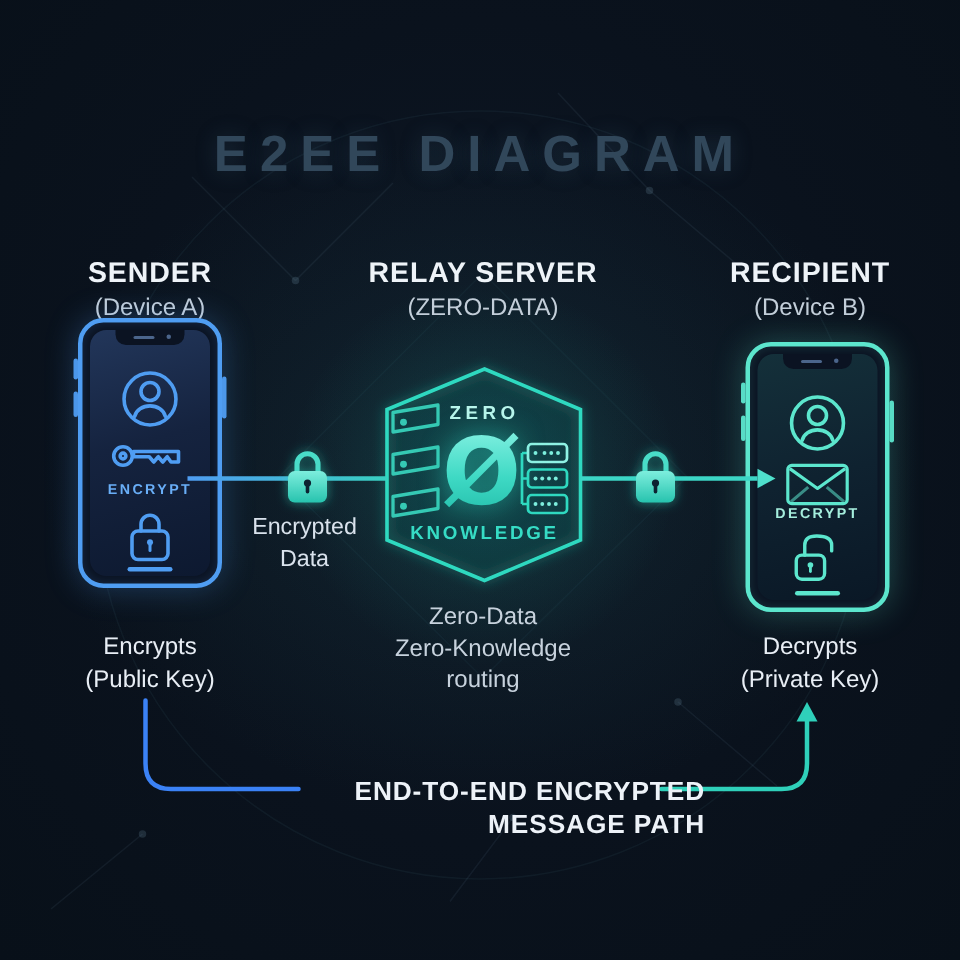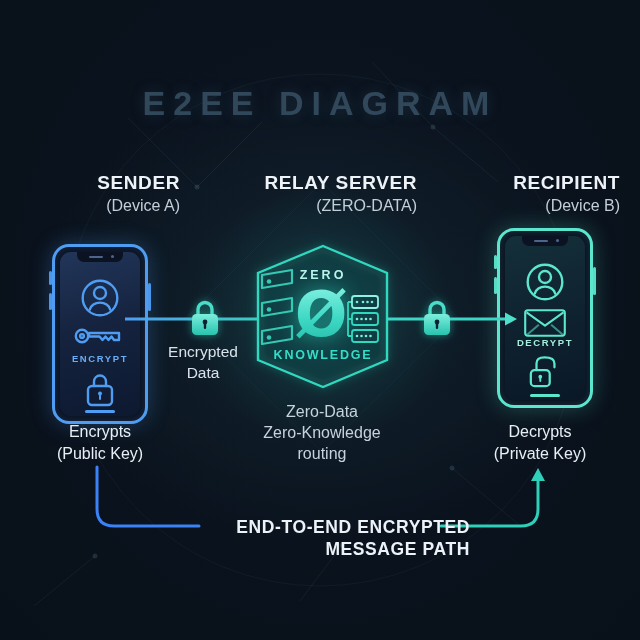--- a/index.html
+++ b/index.html
@@ -12,29 +12,29 @@
     color:#eef3f8;
   }
   svg{display:block}
   .abs{position:absolute}
   .bg-decor{position:absolute;inset:0;pointer-events:none}
   .relay-glow{left:192px;top:186px;width:260px;height:260px;border-radius:50%;
     background:radial-gradient(circle, rgba(34,200,180,0.17) 0%, rgba(34,200,180,0.06) 45%, rgba(34,200,180,0) 70%);}
   .title{left:0;top:84px;width:640px;margin:0;text-align:center;
     font-size:34px;font-weight:600;letter-spacing:8px;
     color:var(--title,#31475a);text-shadow:0 0 14px rgba(70,110,140,.25);}
-  .colhead{text-align:right}
+  .colhead{text-align:center}
   .colhead .h{font-size:19px;font-weight:bold;letter-spacing:.6px;color:var(--text_primary,#eef3f8)}
   .colhead .s{font-size:16px;margin-top:3px;color:var(--text_secondary,#c3ced9)}
   .head-sender{left:20px;top:172px;width:160px}
   .head-relay{left:227px;top:172px;width:190px}
   .head-recipient{left:460px;top:172px;width:160px}
 
   .phone{width:96px;height:180px;box-sizing:border-box;border-radius:17px;background:#0b1322;}
-  .phone.blue{left:52px;top:244px;border:3px solid var(--sender_accent,#4f9df2);
+  .phone.blue{left:52px;top:212px;border:3px solid var(--sender_accent,#4f9df2);
     box-shadow:0 0 22px rgba(79,157,242,.30), inset 0 0 8px rgba(79,157,242,.18);padding-left:44px;}
   .phone.mint{left:497px;top:228px;border:3px solid var(--recipient_accent,#5ce6cd);
     box-shadow:0 0 22px rgba(92,230,205,.28), inset 0 0 8px rgba(92,230,205,.16);}
   .nub{position:absolute;width:3px;border-radius:2px;opacity:.95}
   .phone.blue .nub{background:var(--sender_accent,#4f9df2)}
   .phone.mint .nub{background:var(--recipient_accent,#5ce6cd)}
   .nub.l1{left:-6px;top:24px;height:14px}
   .nub.l2{left:-6px;top:46px;height:17px}
   .nub.r1{right:-6px;top:36px;height:28px}
   .screen{position:absolute;inset:5px;border-radius:11px;overflow:hidden}

